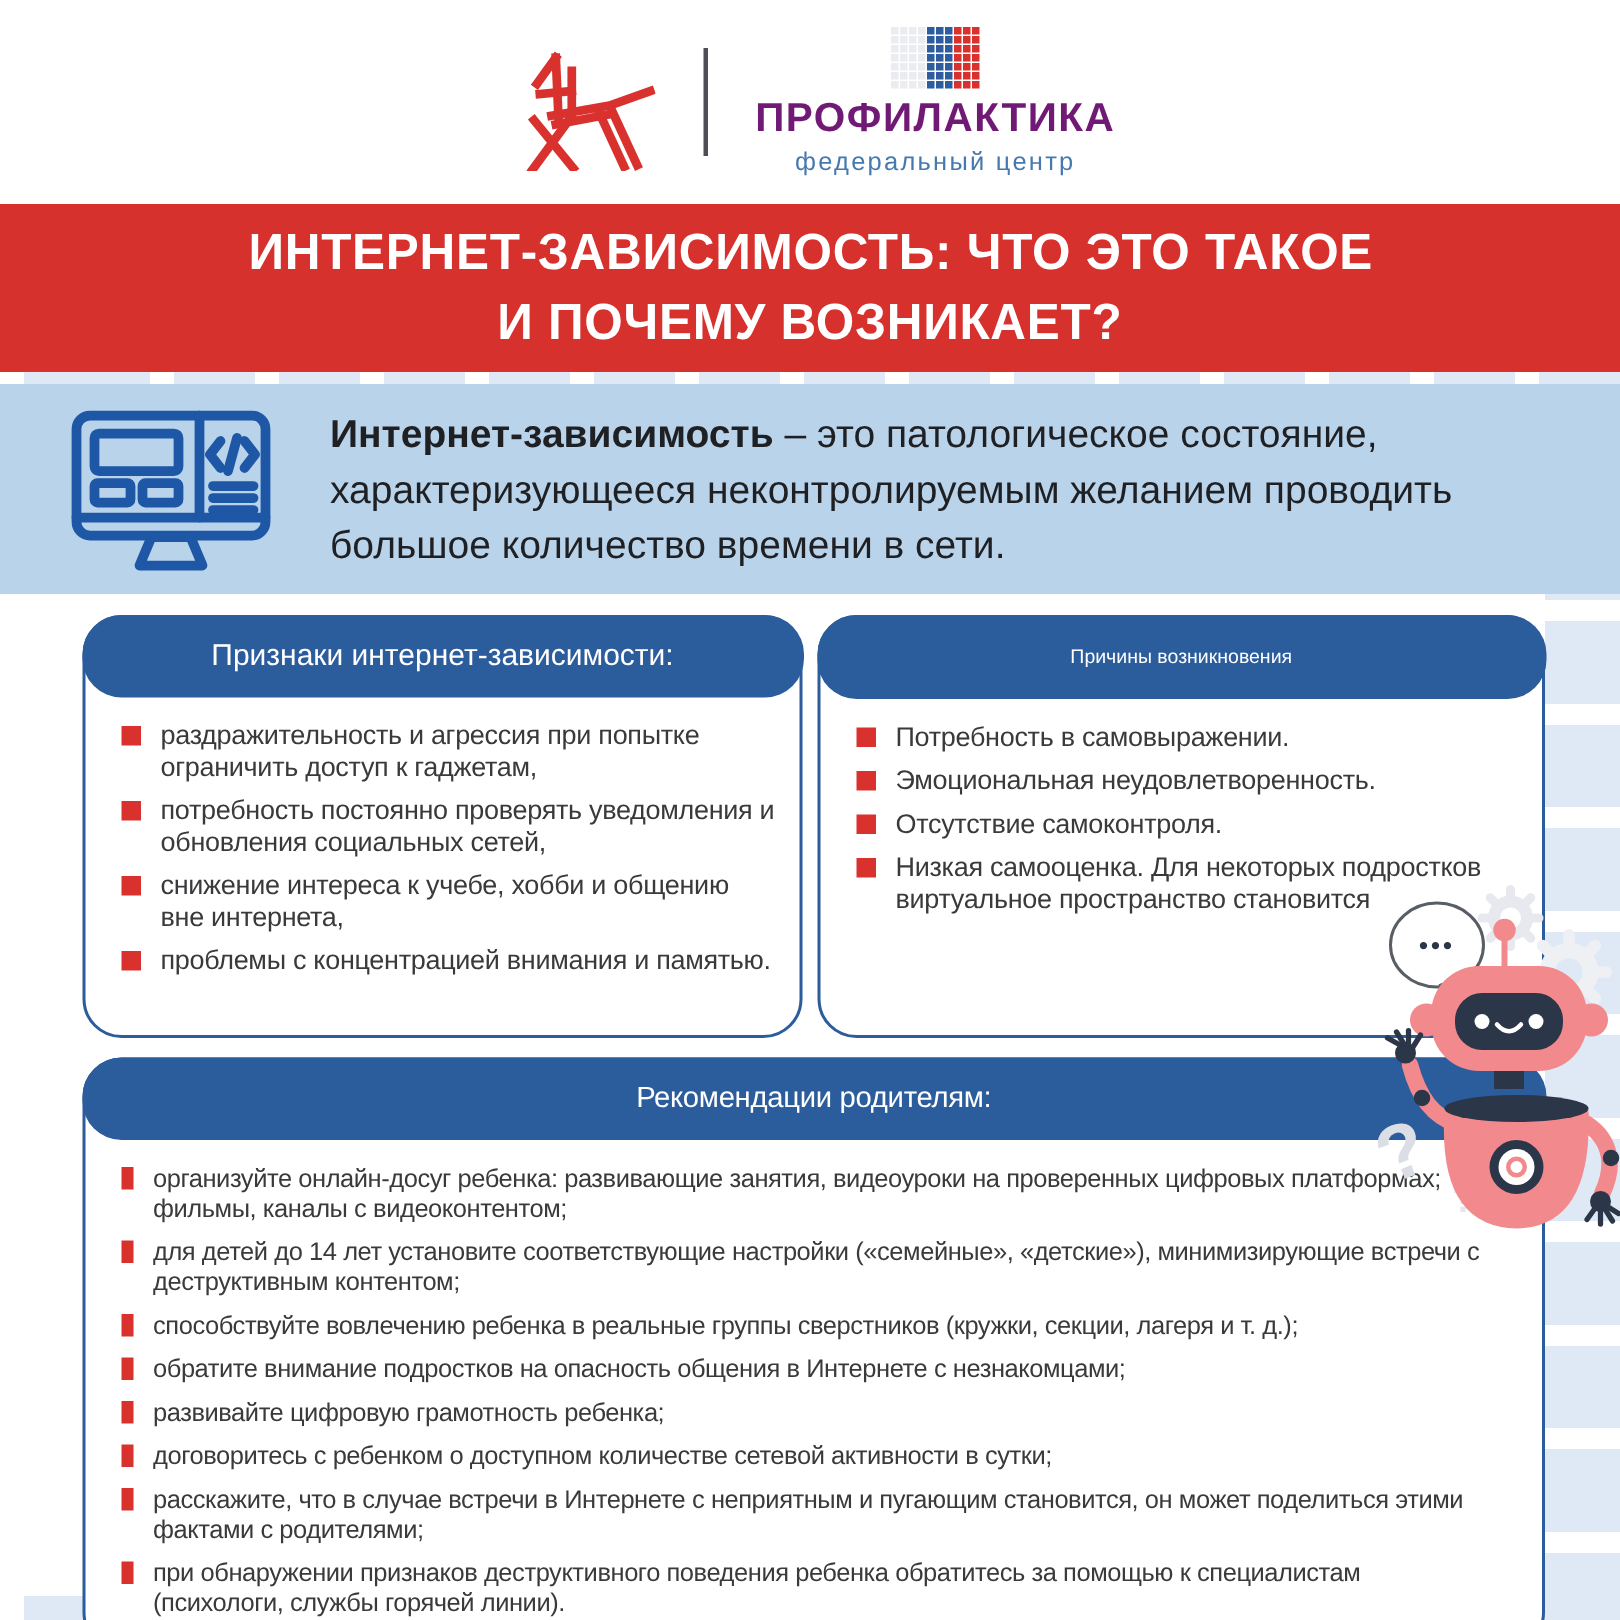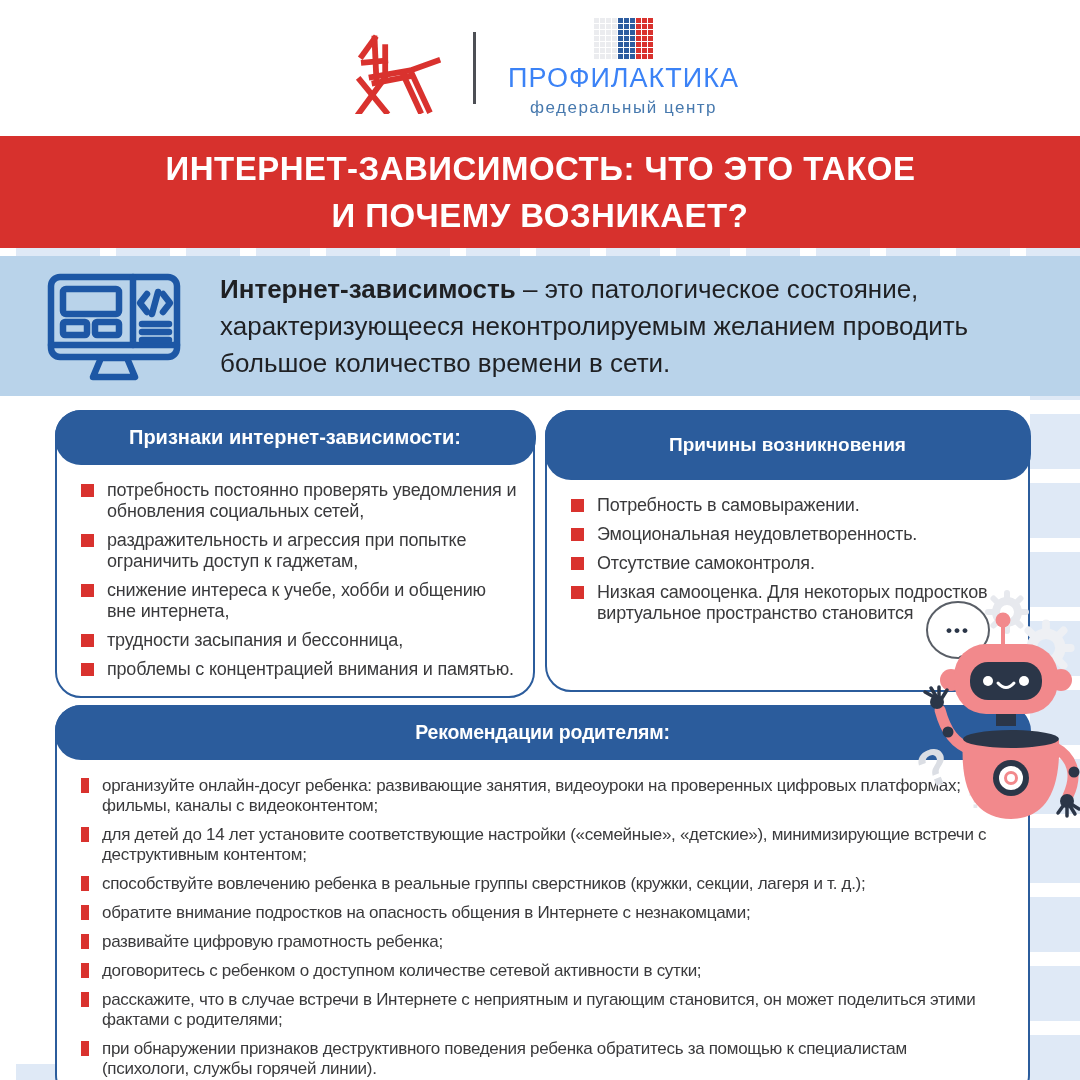--- a/index.html
+++ b/index.html
@@ -11,45 +11,45 @@
       repeating-linear-gradient(to right, transparent 0 54px, #ffffff 54px 70px),
       repeating-linear-gradient(to bottom, transparent 0 55px, #ffffff 55px 69px);
     background-position:46px 0, 0 0;
   }
   
   .band-top{position:absolute;top:0;left:0;width:1080px;height:136px;background:#ffffff;
     display:flex;align-items:center;justify-content:center;gap:32px;z-index:3;}
   .divider{width:3px;height:72px;background:#4d4f55;}
   .brand{display:flex;flex-direction:column;align-items:center;gap:4px;}
   .pixel-grid{display:grid;gap:1px;}
-  .brand-title{font-size:27px;font-weight:400;letter-spacing:1px;color:#3b82f6;}
+  .brand-title{font-size:27px;font-weight:700;letter-spacing:1px;color:#701a75;}
   .brand-sub{font-size:17px;letter-spacing:1.5px;color:#4779ae;}
   
   .banner{position:absolute;top:136px;left:0;width:1080px;height:112px;background:#d7312d;
     display:flex;flex-direction:column;align-items:center;justify-content:center;z-index:3;}
   .banner-line{color:#ffffff;font-size:34px;line-height:47px;font-weight:800;letter-spacing:.5px;
     transform:scaleX(.97);transform-origin:center;}
   
   .def-band{position:absolute;top:256px;left:0;width:1080px;height:140px;background:#b9d3ea;
     display:flex;align-items:center;box-sizing:border-box;padding:0 40px;gap:28px;z-index:3;}
   .def-text{font-size:26px;line-height:37px;color:#1f2023;max-width:810px;}
   .def-term{font-weight:bold;}
   
   .content-bg{position:absolute;top:396px;left:0;width:1030px;height:668px;background:#ffffff;z-index:1;}
   
   .card{position:absolute;background:#ffffff;border:2.5px solid #2b5c9c;border-radius:26px;
     box-sizing:border-box;z-index:2;}
   .card-header{background:#2b5c9c;color:#ffffff;border-radius:26px;margin:-2.5px -2.5px 0 -2.5px;
     display:flex;flex-direction:column;justify-content:center;
-    font-weight:bold;text-align:center;}
+    font-weight:normal;text-align:center;}
   #signs-card{left:55px;top:410px;width:480px;min-height:282px;}
   #causes-card{left:545px;top:410px;width:485px;min-height:282px;}
   #recs-card{left:55px;top:705px;width:975px;min-height:360px;}
   #signs-card .card-header{height:55px;font-size:20px;}
-  #causes-card .card-header{height:70px;font-size:19px;line-height:25px;}
+  #causes-card .card-header{height:56px;font-size:13px;line-height:25px;}
   #recs-card .card-header{height:55px;font-size:19.5px;letter-spacing:-.2px;}
   .card-body{display:flex;flex-direction:column;gap:8px;padding:15px 16px 16px 24px;}
   .li{display:flex;gap:13px;}
   .sq{flex:none;width:13px;height:13px;background:#d9322e;margin-top:4px;}
   .li-t{font-size:18px;line-height:21px;color:#3a3a3c;letter-spacing:-.2px;}
   #recs-card .card-body{gap:9px;padding:16px 30px 20px 24px;}
   #recs-card .sq{width:8px;height:15px;margin-top:2px;}
   #recs-card .li-t{font-size:17px;line-height:20px;letter-spacing:-.3px;}
   
   .robot-wrap{position:absolute;left:910px;top:582px;width:176px;height:242px;z-index:6;}
@@ -179,33 +179,29 @@
 
 <div class="content-bg"></div>
 
 <div class="card" id="signs-card">
   <div class="card-header">
     <span>Признаки интернет-зависимости:</span>
   </div>
   <div class="card-body">
     <div class="li">
         <span class="sq"></span>
+        <span class="li-t">раздражительность и агрессия при попытке ограничить доступ к гаджетам,</span>
+      </div>
+    <div class="li">
+        <span class="sq"></span>
         <span class="li-t">потребность постоянно проверять уведомления и обновления социальных сетей,</span>
       </div>
     <div class="li">
         <span class="sq"></span>
-        <span class="li-t">раздражительность и агрессия при попытке ограничить доступ к гаджетам,</span>
-      </div>
-    <div class="li">
-        <span class="sq"></span>
         <span class="li-t">снижение интереса к учебе, хобби и общению вне интернета,</span>
-      </div>
-    <div class="li">
-        <span class="sq"></span>
-        <span class="li-t">трудности засыпания и бессонница,</span>
       </div>
     <div class="li">
         <span class="sq"></span>
         <span class="li-t">проблемы с концентрацией внимания и памятью.</span>
       </div>
   </div>
 </div>
 
 <div class="card" id="causes-card">
   <div class="card-header">

